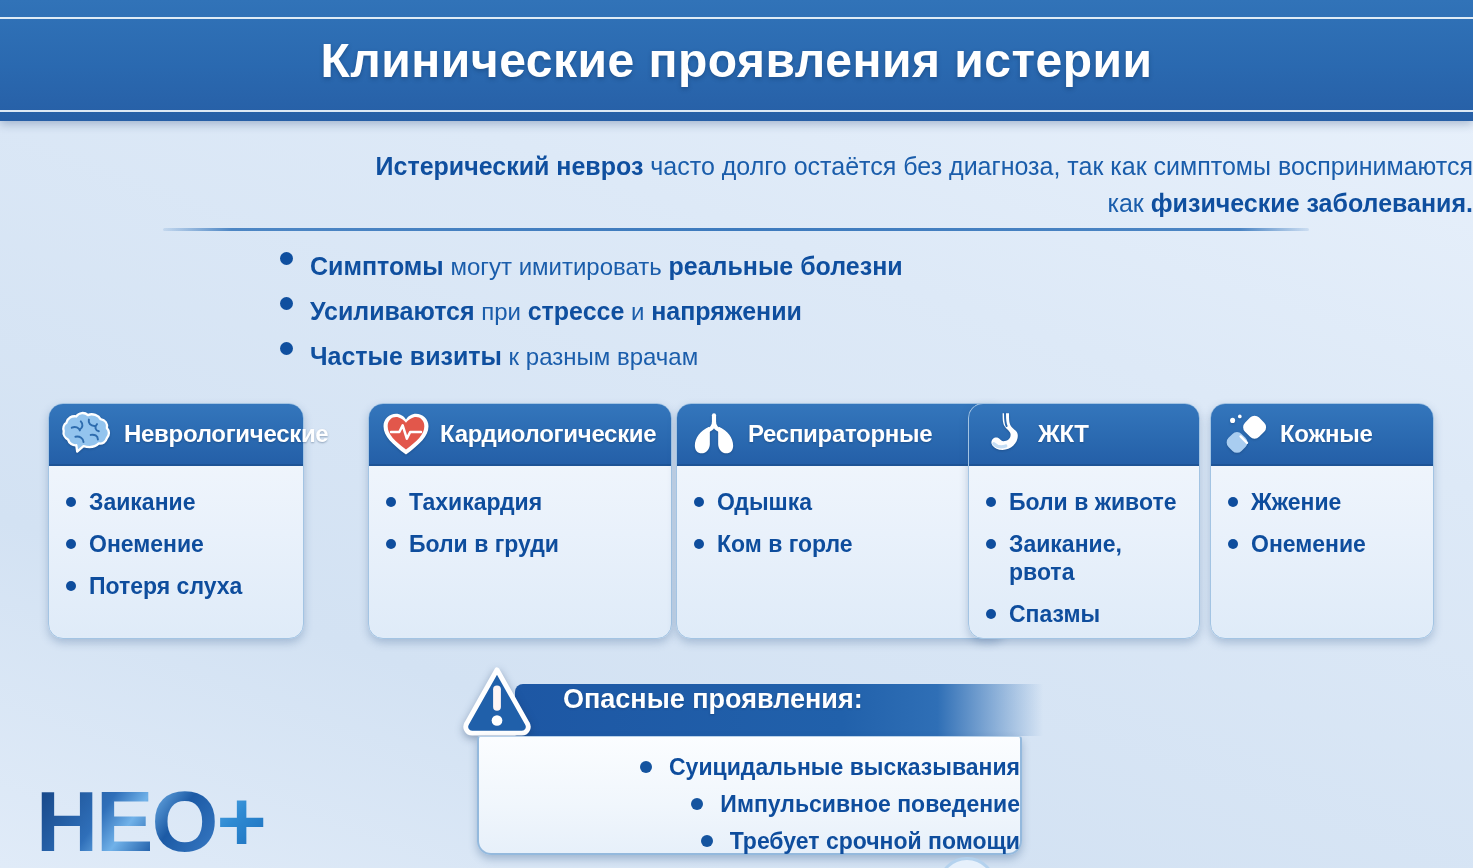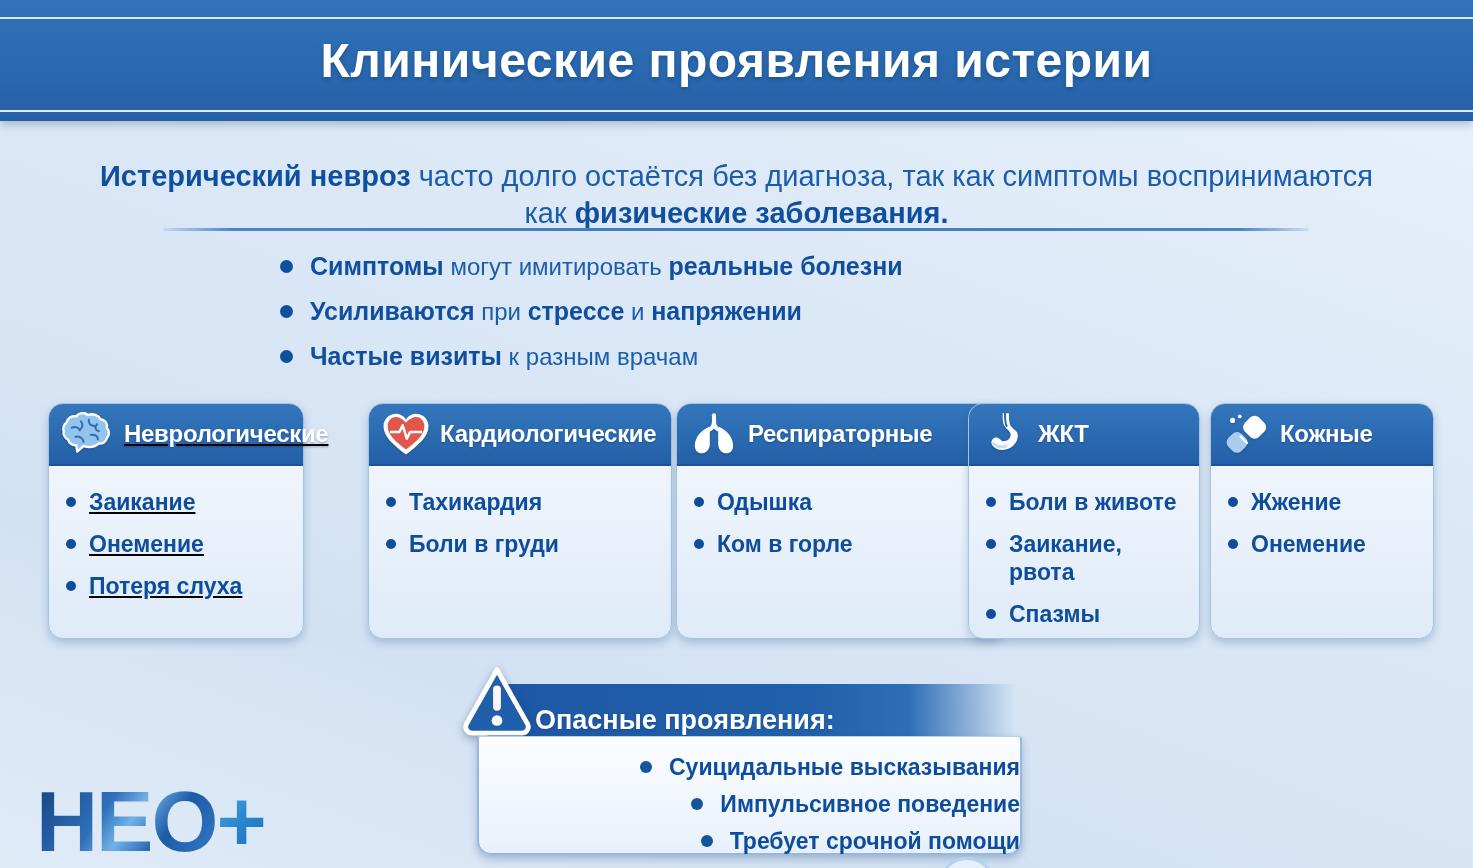--- a/index.html
+++ b/index.html
@@ -21,33 +21,33 @@
   .title-rule.top { top:17px; }
   .title-rule.bottom { top:110px; }
   .page-title {
     position:absolute; left:0; top:33px; width:100%;
     text-align:center; color:#ffffff; font-size:48px; font-weight:700;
     letter-spacing:.5px; text-shadow:0 2px 4px rgba(10,40,80,.35);
   }
 
   
   .intro {
-    position:absolute; left:0; top:158px; width:100%;
-    text-align:center; font-size:29px; line-height:37px; color:#1a5dab;
+    position:absolute; left:0; top:148px; width:100%;
+    text-align:right; font-size:25px; line-height:37px; color:#1a5dab;
   }
   .intro b, .kp b { font-weight:700; color:#0f4f9f; }
 
   .divider {
     position:absolute; left:163px; top:228px; width:1146px; height:3px; border-radius:2px;
     background:linear-gradient(90deg,rgba(77,134,196,.15) 0%,#4d86c4 6%,#3d7abd 50%,#4d86c4 94%,rgba(77,134,196,.15) 100%);
   }
 
   
   .key-points { position:absolute; left:280px; top:252px; }
-  .kp { display:flex; align-items:center; margin-bottom:17px; font-size:24px; color:#1a5dab; height:28px; }
+  .kp { display:flex; align-items:flex-start; margin-bottom:17px; font-size:24px; color:#1a5dab; height:28px; }
   .kp .dot { width:13px; height:13px; border-radius:50%; background:#0f4f9f; margin-right:17px; flex:0 0 auto; }
   .kp b { font-size:25px; }
 
   
   .card {
     position:absolute; top:403px; height:236px; border-radius:15px;
     background:linear-gradient(180deg,#f4f8fd 0%,#e9f1fb 55%,#dfebf8 100%);
     border:1px solid #a3c4e3;
     box-shadow:0 4px 8px rgba(45,85,135,.28);
   }
@@ -62,24 +62,24 @@
   .card-title {
     color:#ffffff; font-size:24px; font-weight:700; letter-spacing:-.3px;
     white-space:nowrap; text-shadow:0 1px 2px rgba(10,40,80,.35);
   }
   .card-body { padding:22px 12px 0 17px; }
   .sym { display:flex; margin-bottom:14px; font-size:23px; font-weight:700; color:#0e4d9d; line-height:28px; }
   .sym .dot { width:10px; height:10px; border-radius:50%; background:#0e4d9d; margin:9px 13px 0 0; flex:0 0 auto; }
 
   
   .warn-banner {
-    position:absolute; left:487px; top:684px; width:528px; height:52px;
+    position:absolute; left:515px; top:684px; width:528px; height:52px;
     background:linear-gradient(90deg,#1d57a4 0%,#2161ab 62%,#2f6fb6 80%,rgba(190,215,240,0) 100%);
     border-radius:8px 0 0 2px;
-    display:flex; align-items:flex-end; padding-left:48px;
+    display:flex; align-items:flex-start; padding-left:48px;
     color:#ffffff; font-size:27px; font-weight:700; text-shadow:0 1px 2px rgba(10,40,80,.35);
   }
   .warn-triangle { position:absolute; left:458px; top:663px; width:78px; height:76px; filter:drop-shadow(0 3px 4px rgba(20,50,95,.4)); }
   .warn-box {
     position:absolute; left:477px; top:736px; width:545px; height:119px;
     background:linear-gradient(180deg,#fbfdff 0%,#f0f6fc 60%,#e7f0fa 100%);
     border:2px solid #94b9dd; border-top:1px solid #b9d2ea;
     border-radius:3px 3px 14px 14px;
     box-shadow:0 4px 9px rgba(45,85,135,.33);
     padding:16px 0 0 52px;
@@ -129,21 +129,21 @@
     <div class="kp">
       <span class="dot"></span>
       <span><b>Усиливаются</b><span> при </span><b>стрессе</b><span> и </span><b>напряжении</b></span>
     </div>
     <div class="kp">
       <span class="dot"></span>
       <span><b>Частые визиты</b><span> к разным врачам</span></span>
     </div>
   </div>
 
-  <section class="card" style="left:48px; width:256px;text-decoration:underline;">
+  <section class="card" style="left:48px; width:256px;">
     <div class="card-head">
       <svg width="54" height="48" viewBox="0 0 60 52">
         <path d="M30 5c-4-3.5-10-3-13 1.5-5-1-10 2-11 7-3 2-4 6-3 9-1 4 1.5 8 5 10 1 4 5 6.5 9 6l1 7 7-6c7 2 13 1 17-3 4 1 8-2 9-6 3-3 3-8 0-11 1-5-2-9-7-10-2-4-9-7-14-4.5z" fill="#93c4ee" stroke="#ffffff" stroke-width="2.6" stroke-linejoin="round"></path>
         <path d="M12 19c4-2 8 0 9 3 M22 12c3 3 2 7-1 9 M31 10c-1 4 2 7 6 7 M40 15c-3 3-2 7 2 8 M16 29c5-1 9 2 9 6 M33 27c4-1 8 1 8 5" stroke="#2e6cae" stroke-width="2.2" fill="none" stroke-linecap="round"></path>
       </svg>
       <span class="card-title">Неврологические</span>
     </div>
     <div class="card-body">
       <div class="sym">
           <span class="dot"></span>

